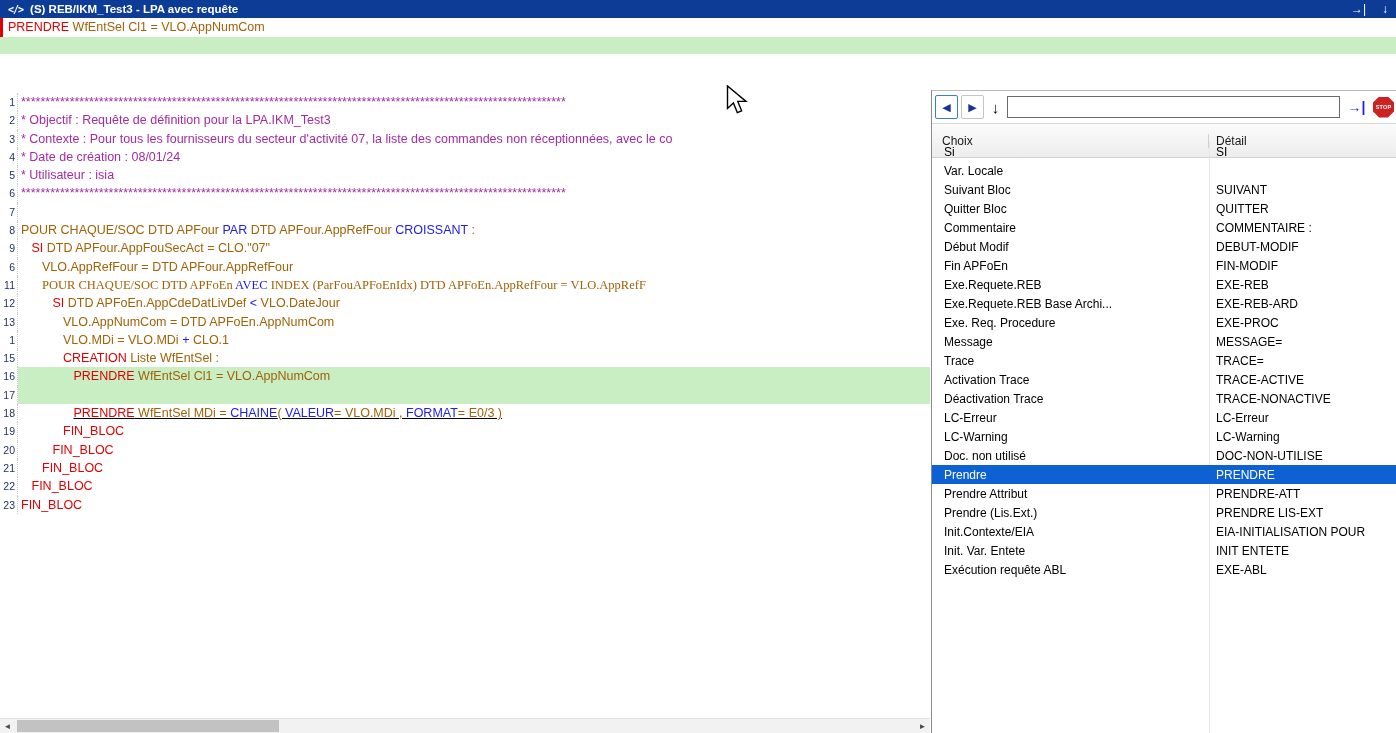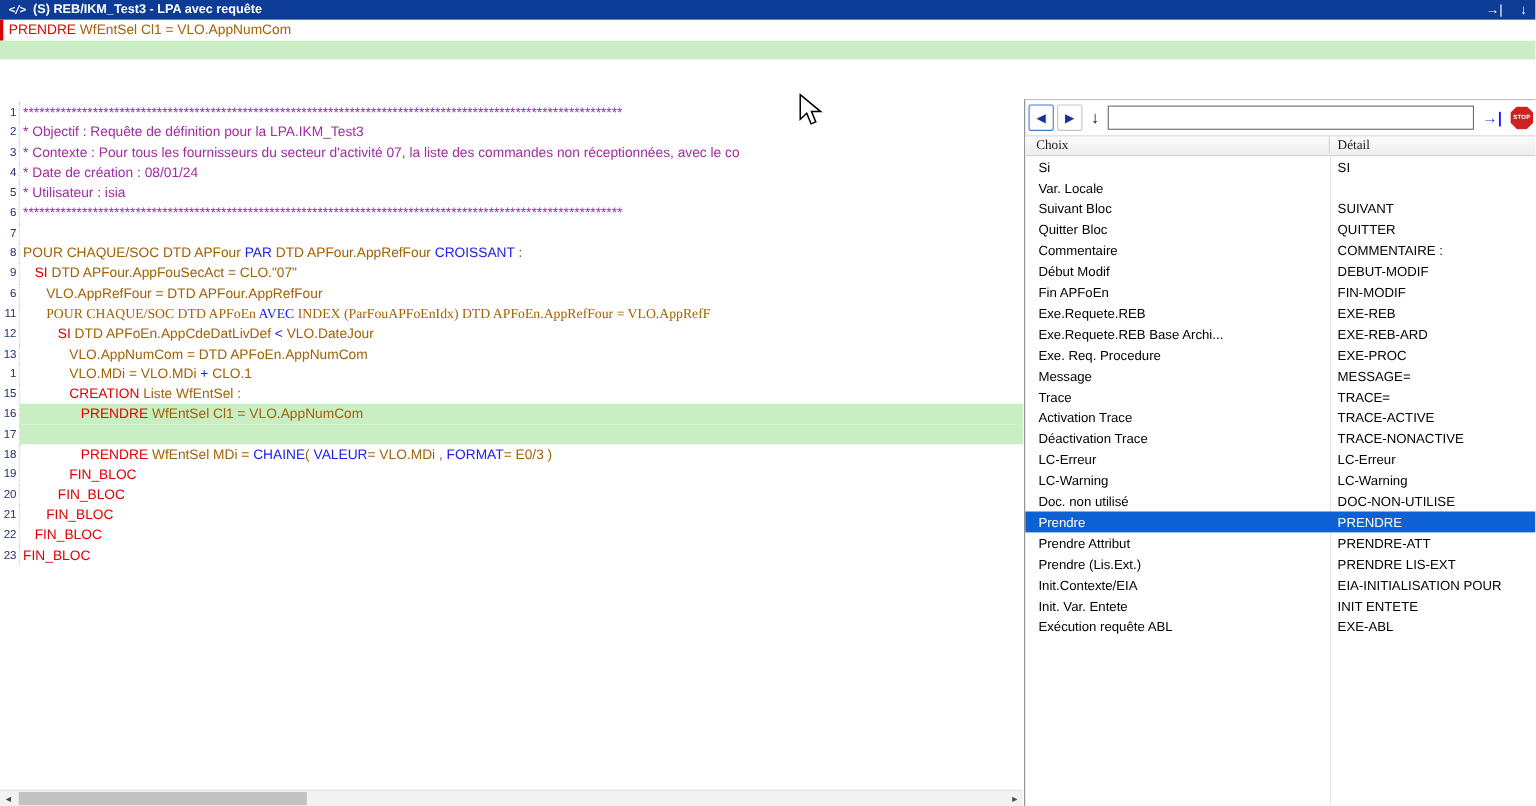--- a/index.html
+++ b/index.html
@@ -45,21 +45,21 @@
   .toolbar{height:32px;display:flex;align-items:center;gap:3px;padding:3px 2px 3px 3px;box-sizing:border-box;}
   .tbtn{height:24px;display:flex;align-items:center;justify-content:center;background:#fff;box-sizing:border-box;padding:0;cursor:default;}
   .btn-prev{width:23px;border:1px solid #3f7ad6;border-radius:2px;color:#16309c;font-size:11px;}
   .btn-next{width:23px;border:1px solid #c4c4c4;border-radius:2px;color:#16309c;font-size:11px;}
   .btn-down{width:17px;border:none;color:#000;font-size:15px;font-weight:bold;}
   .search-input{flex:1;height:22px;border:1px solid #6a6a6a;font-size:12px;padding:0 3px;box-sizing:border-box;font-family:"Liberation Sans",sans-serif;}
   .btn-go{width:27px;border:none;color:#1f1feb;font-size:14px;font-weight:bold;}
   .btn-stop{width:21px;height:21px;border:none;background:#ce2222;color:#fff;font-size:5.5px;font-weight:bold;letter-spacing:0.2px;display:flex;align-items:center;justify-content:center;padding:0;cursor:default;
     clip-path:polygon(29% 0,71% 0,100% 29%,100% 71%,71% 100%,29% 100%,0 71%,0 29%);}
   
-  .table-header{height:19px;display:flex;align-items:flex-start;background:linear-gradient(#fbfbfb,#ededed);border-top:1px solid #d8d8d8;border-bottom:1px solid #d0d0d0;font-size:12px;color:#1a1a1a;box-sizing:border-box;font-family:Liberation Serif, serif;}
+  .table-header{height:35px;display:flex;align-items:center;background:linear-gradient(#fbfbfb,#ededed);border-top:1px solid #d8d8d8;border-bottom:1px solid #d0d0d0;font-size:12px;color:#1a1a1a;box-sizing:border-box;}
   .th1{width:277px;box-sizing:border-box;padding-left:10px;border-right:1px solid #d0d0d0;display:flex;align-items:center;}
   .th2{flex:1;padding-left:7px;display:flex;align-items:center;}
   .table-body{position:absolute;top:51px;left:0;right:0;bottom:0;overflow:hidden;}
   .col-divider{position:absolute;left:277px;top:0;bottom:0;width:1px;background:#e6e6e6;}
   .trow{height:19px;display:flex;align-items:center;font-size:12px;color:#000;position:relative;}
   .tcell{white-space:nowrap;overflow:hidden;box-sizing:border-box;}
   .tcell.c1{width:277px;padding-left:12px;}
   .tcell.c2{flex:1;padding-left:7px;}
   .trow.selected{background:#0e61d3;color:#fff;}
   
@@ -147,21 +147,21 @@
       <div class="code-line">
         <span class="ln">16</span>
         <span class="lc hl" style="padding-left: 55.5px;"><span class="seg-red">PRENDRE</span><span class="seg-plain"> WfEntSel Cl1 = VLO.AppNumCom</span></span>
       </div>
       <div class="code-line">
         <span class="ln">17</span>
         <span class="lc hl" style="padding-left: 3px;"></span>
       </div>
       <div class="code-line">
         <span class="ln">18</span>
-        <span class="lc" style="padding-left: 55.5px;"><span class="seg-red">PRENDRE</span><span class="seg-plain"> WfEntSel MDi = </span><span class="seg-blue">CHAINE</span><span class="seg-plain">( </span><span class="seg-blue">VALEUR</span><span class="seg-plain">= VLO.MDi , </span><span class="seg-blue">FORMAT</span><span class="seg-plain">= E0/3 )</span></span>
+        <span class="lc" style="padding-left: 55.5px; text-decoration: underline;"><span class="seg-red">PRENDRE</span><span class="seg-plain"> WfEntSel MDi = </span><span class="seg-blue">CHAINE</span><span class="seg-plain">( </span><span class="seg-blue">VALEUR</span><span class="seg-plain">= VLO.MDi , </span><span class="seg-blue">FORMAT</span><span class="seg-plain">= E0/3 )</span></span>
       </div>
       <div class="code-line">
         <span class="ln">19</span>
         <span class="lc" style="padding-left: 45px;"><span class="seg-red">FIN_BLOC</span></span>
       </div>
       <div class="code-line">
         <span class="ln">20</span>
         <span class="lc" style="padding-left: 34.5px;"><span class="seg-red">FIN_BLOC</span></span>
       </div>
       <div class="code-line">

